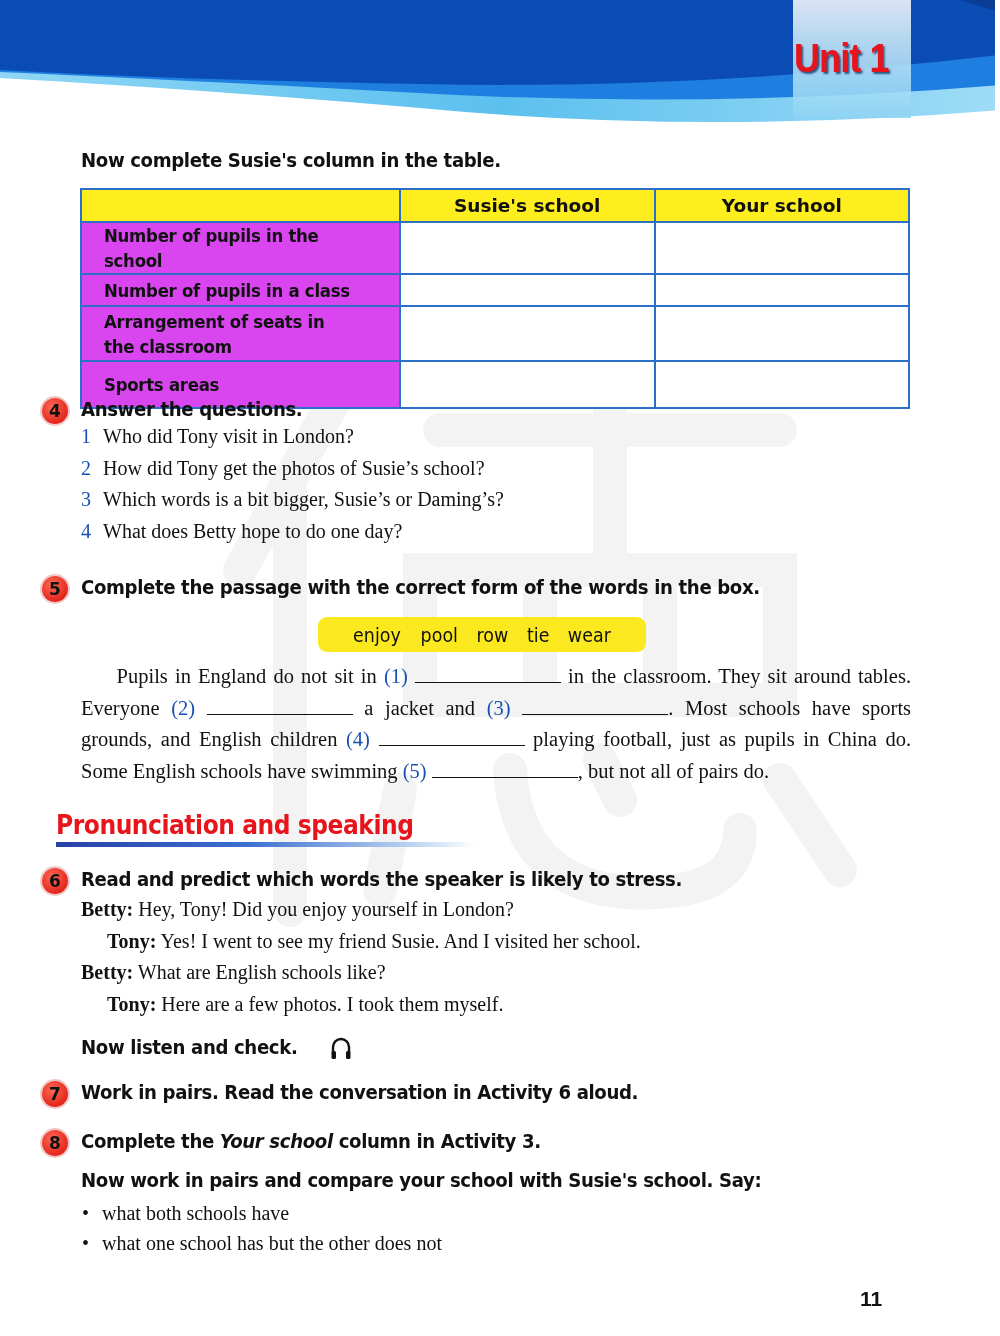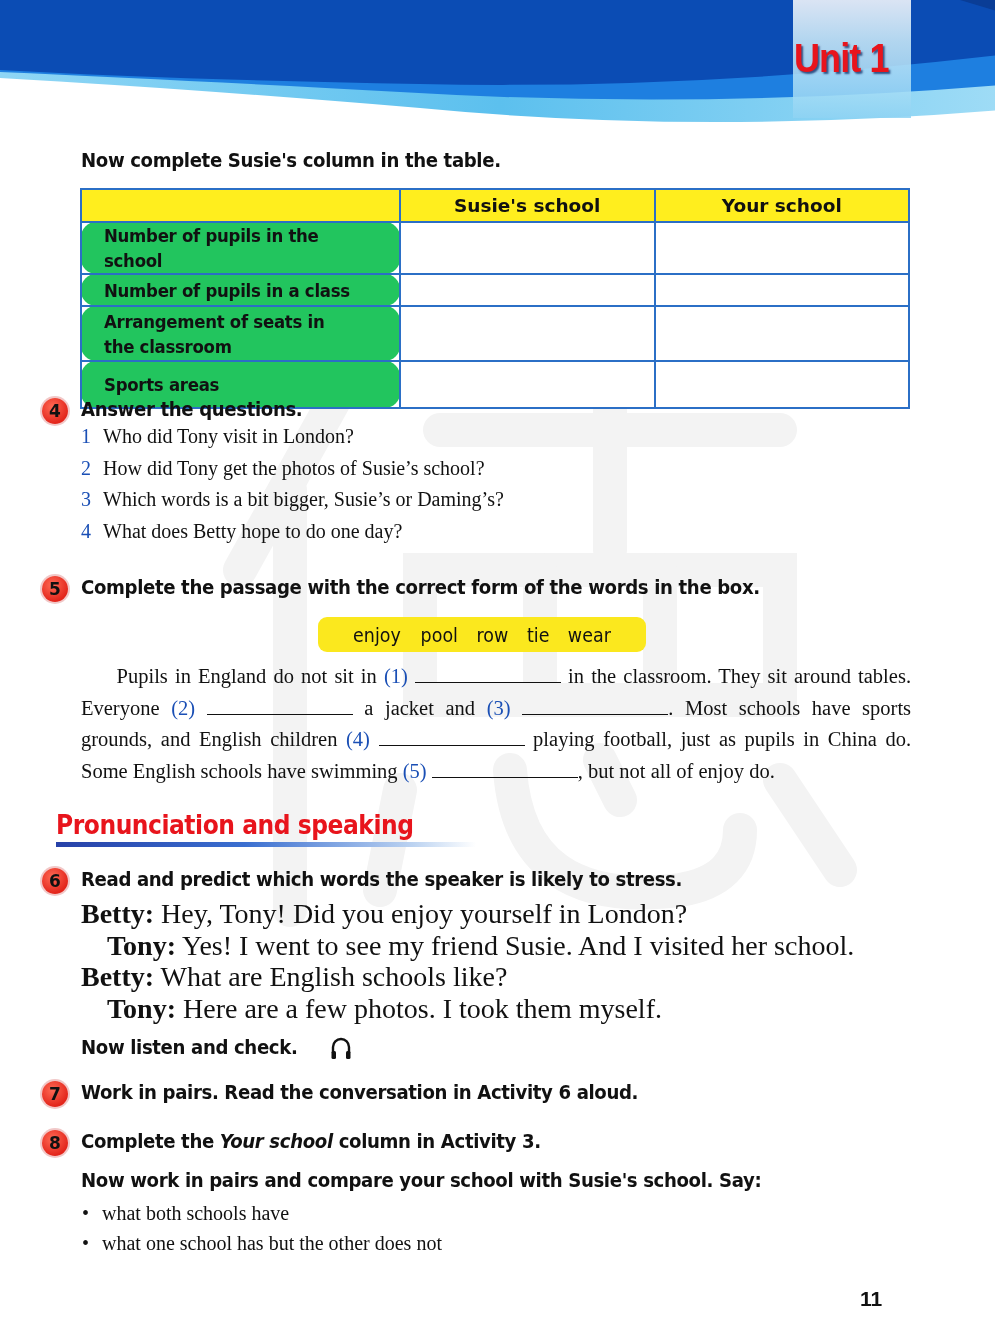--- a/index.html
+++ b/index.html
@@ -31,21 +31,21 @@
   }
   table.compare {
     position: absolute; left: 80px; top: 188px; width: 830px;
     border-collapse: collapse;
     font-family: "DejaVu Sans", sans-serif; font-weight: bold; font-size: 18px;
   }
   table.compare td, table.compare th {
     border: 2px solid #2b6fc6; padding: 0 0 0 22px; text-align: left;
   }
   table.compare th { background: #ffee1e; text-align: center; padding: 0; font-size: 18.5px; height: 31px; }
-  table.compare td.label { background: #22c55e; width: 304px; border-radius: 15px; }
+  table.compare td.label { background: #d946ef; width: 304px; }
   table.compare td.blank { background: #fff; width: 241px; }
   table.compare .lbl { display: inline-block; transform: scaleX(0.92); transform-origin: left; letter-spacing: -0.3px; line-height: 25px; }
   .badge {
     position: absolute; width: 26px; height: 26px; border-radius: 50%;
     background: radial-gradient(circle at 40% 35%, #ff6a55, #e3261c 70%);
     box-shadow: 0 0 0 2px #f1c8c8;
     font-family: "DejaVu Sans", sans-serif; font-weight: bold; font-size: 17px;
     color: #111; text-align: center; line-height: 26px;
   }
   .q-list { position: absolute; left: 81px; top: 425px; font-size: 20px; }
@@ -66,21 +66,21 @@
   .blank-line { display: inline-block; width: 146px; border-bottom: 1.5px solid #111; height: 18px; vertical-align: baseline; }
   .section-title {
     position: absolute; left: 56px; top: 810px;
     font-family: "DejaVu Sans", sans-serif; font-weight: bold; font-size: 26px;
     color: #e8141c; letter-spacing: -0.5px; transform: scaleX(0.9); transform-origin: left;
   }
   .section-underline {
     position: absolute; left: 56px; top: 842px; width: 420px; height: 5px;
     background: linear-gradient(90deg, #2741a8 0%, #3b6fd0 45%, #bcd3f1 85%, rgba(255,255,255,0) 100%);
   }
-  .dialog { position: absolute; left: 81px; top: 898px; font-size: 28px; }
+  .dialog { position: absolute; left: 81px; top: 898px; font-size: 20px; }
   .dlg-line { height: 31.6px; white-space: nowrap; }
   .dlg-line b { font-weight: bold; }
   .dlg-line.indent { padding-left: 6px; margin-left: 20px; }
   .headphones { position: absolute; left: 329px; top: 1035px; }
   .bullets { position: absolute; left: 82px; top: 1202px; font-size: 20px; }
   .bullet-item { height: 30px; white-space: nowrap; }
   .bullet-item .dot { display: inline-block; width: 20px; }
   .page-num {
     position: absolute; left: 860px; top: 1287px;
     font-family: "Liberation Sans", sans-serif; font-weight: bold; font-size: 21px;
@@ -176,21 +176,21 @@
   <span>row</span>
   <span>tie</span>
   <span>wear</span>
 </div>
 <div class="passage">
   &nbsp;&nbsp;&nbsp;&nbsp;&nbsp;<span>Pupils in England do not sit in </span><span class="num">(1)</span>
   <span class="blank-line"></span><span> in the classroom. They sit around tables. Everyone </span><span class="num">(2)</span>
   <span class="blank-line"></span><span> a jacket and </span><span class="num">(3)</span>
   <span class="blank-line"></span><span>. Most schools have sports grounds, and English children </span><span class="num">(4)</span>
   <span class="blank-line"></span><span> playing football, just as pupils in China do. Some English schools have swimming </span><span class="num">(5)</span>
-  <span class="blank-line"></span><span>, but not all of enjoy do.</span>
+  <span class="blank-line"></span><span>, but not all of pairs do.</span>
 </div>
 
 <div class="section-underline"></div>
 <div class="section-title">Pronunciation and speaking</div>
 
 <div class="badge" style="left:42px; top:868px;">6</div>
 <div class="h-instr" style="left:81px; top:868px;">Read and predict which words the speaker is likely to stress.</div>
 <div class="dialog">
   <div class="dlg-line"><b>Betty:</b><span> Hey, Tony! Did you enjoy yourself in London?</span></div>
   <div class="dlg-line indent"><b>Tony:</b><span> Yes! I went to see my friend Susie. And I visited her school.</span></div>

